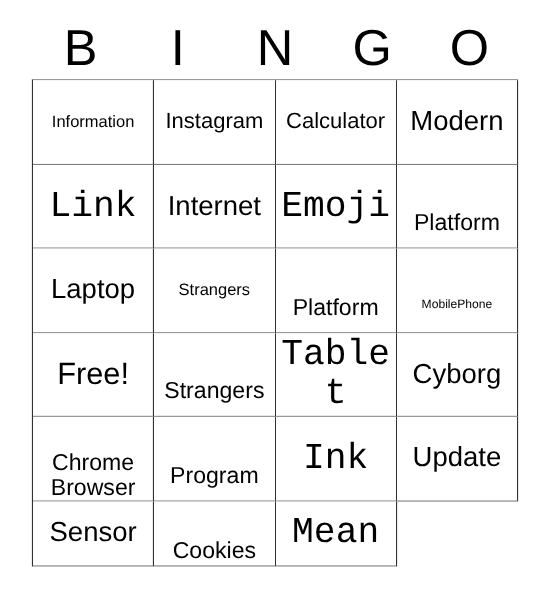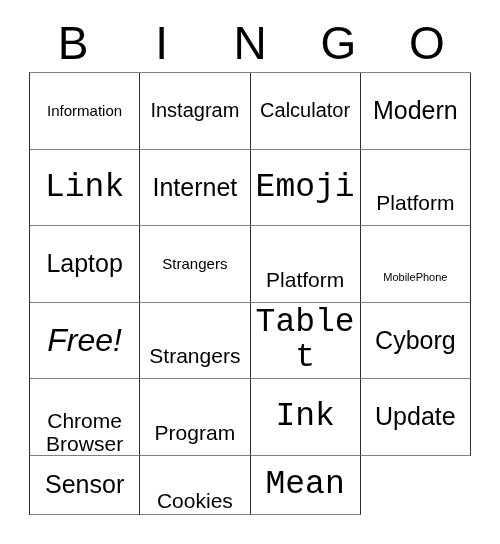--- a/index.html
+++ b/index.html
@@ -80,21 +80,21 @@
     text-align: center;
     line-height: 1.07;
     color: #000000;
     word-break: normal;
     overflow-wrap: break-word;
     user-select: none;
   }
 
   
   .fs-xxl { font-size: 33px; font-family: Liberation Mono, monospace; }
-  .fs-xl  { font-size: 32px; font-style: italic; }
+  .fs-xl  { font-size: 28px; }
   .fs-lg  { font-size: 25px; }
   .fs-md  { font-size: 21px; margin-top: 32px; }
   .fs-sm  { font-size: 20px; }
   .fs-xs  { font-size: 15px; }
   .fs-xxs { font-size: 11px; margin-top: 28px; }
 </style>
 </head>
 <body style="background: rgb(255, 255, 255); color: rgb(0, 0, 0);">
 
 <div id="bingo-card">

